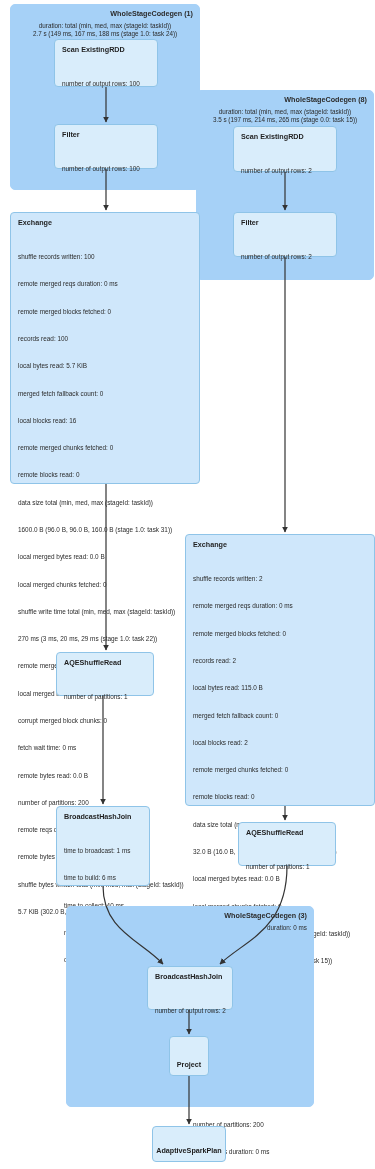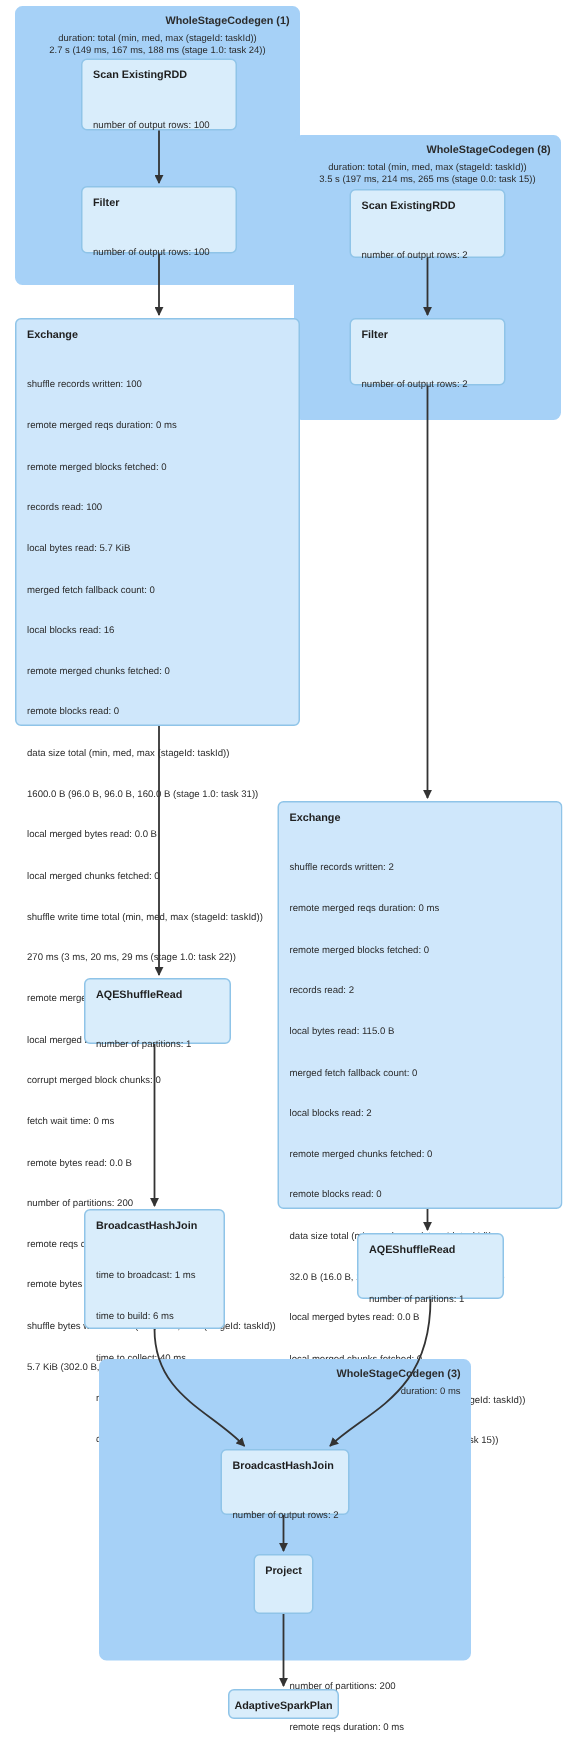--- a/index.html
+++ b/index.html
@@ -57,21 +57,21 @@
     white-space: nowrap;
     margin-bottom: 7px;
   }
   .node-metrics {
     font-size: 6.4px;
     line-height: 9.1px;
     color: #2b2b2b;
     white-space: pre;
   }
   .node-metrics div { white-space: pre; }
-  .node.centered { display: flex; align-items: flex-start; justify-content: center; }
+  .node.centered { display: flex; align-items: flex-end; justify-content: center; }
   .node.centered .node-title { margin-bottom: 0; }
   
   #edges {
     position: absolute; left: 0; top: 0;
     width: 375px; height: 1169px;
     pointer-events: none;
   }
 </style>
 </head>
 <body>
@@ -214,21 +214,21 @@
     <div class="node-title">BroadcastHashJoin</div>
     <div class="node-metrics">
       <div>number of output rows: 2</div>
     </div>
   </div>
 
   <div class="node centered" style="left:169px; top:1036px; width:40px; height:40px;">
     <div class="node-title">Project</div>
   </div>
 
-  <div class="node centered" style="left:152px; top:1126px; width:74px; height:20px;">
+  <div class="node centered" style="left:152px; top:1126px; width:74px; height:36px;">
     <div class="node-title">AdaptiveSparkPlan</div>
   </div>
 
   <svg id="edges" viewBox="0 0 375 1169" xmlns="http://www.w3.org/2000/svg">
     <defs>
       <marker id="ah" viewBox="0 0 10 10" refX="9" refY="5" markerWidth="5" markerHeight="5" orient="auto-start-reverse">
         <path d="M 0 0 L 10 5 L 0 10 z" fill="#333333"></path>
       </marker>
     </defs>
     <g stroke="#333333" stroke-width="1.2" fill="none" marker-end="url(#ah)">

